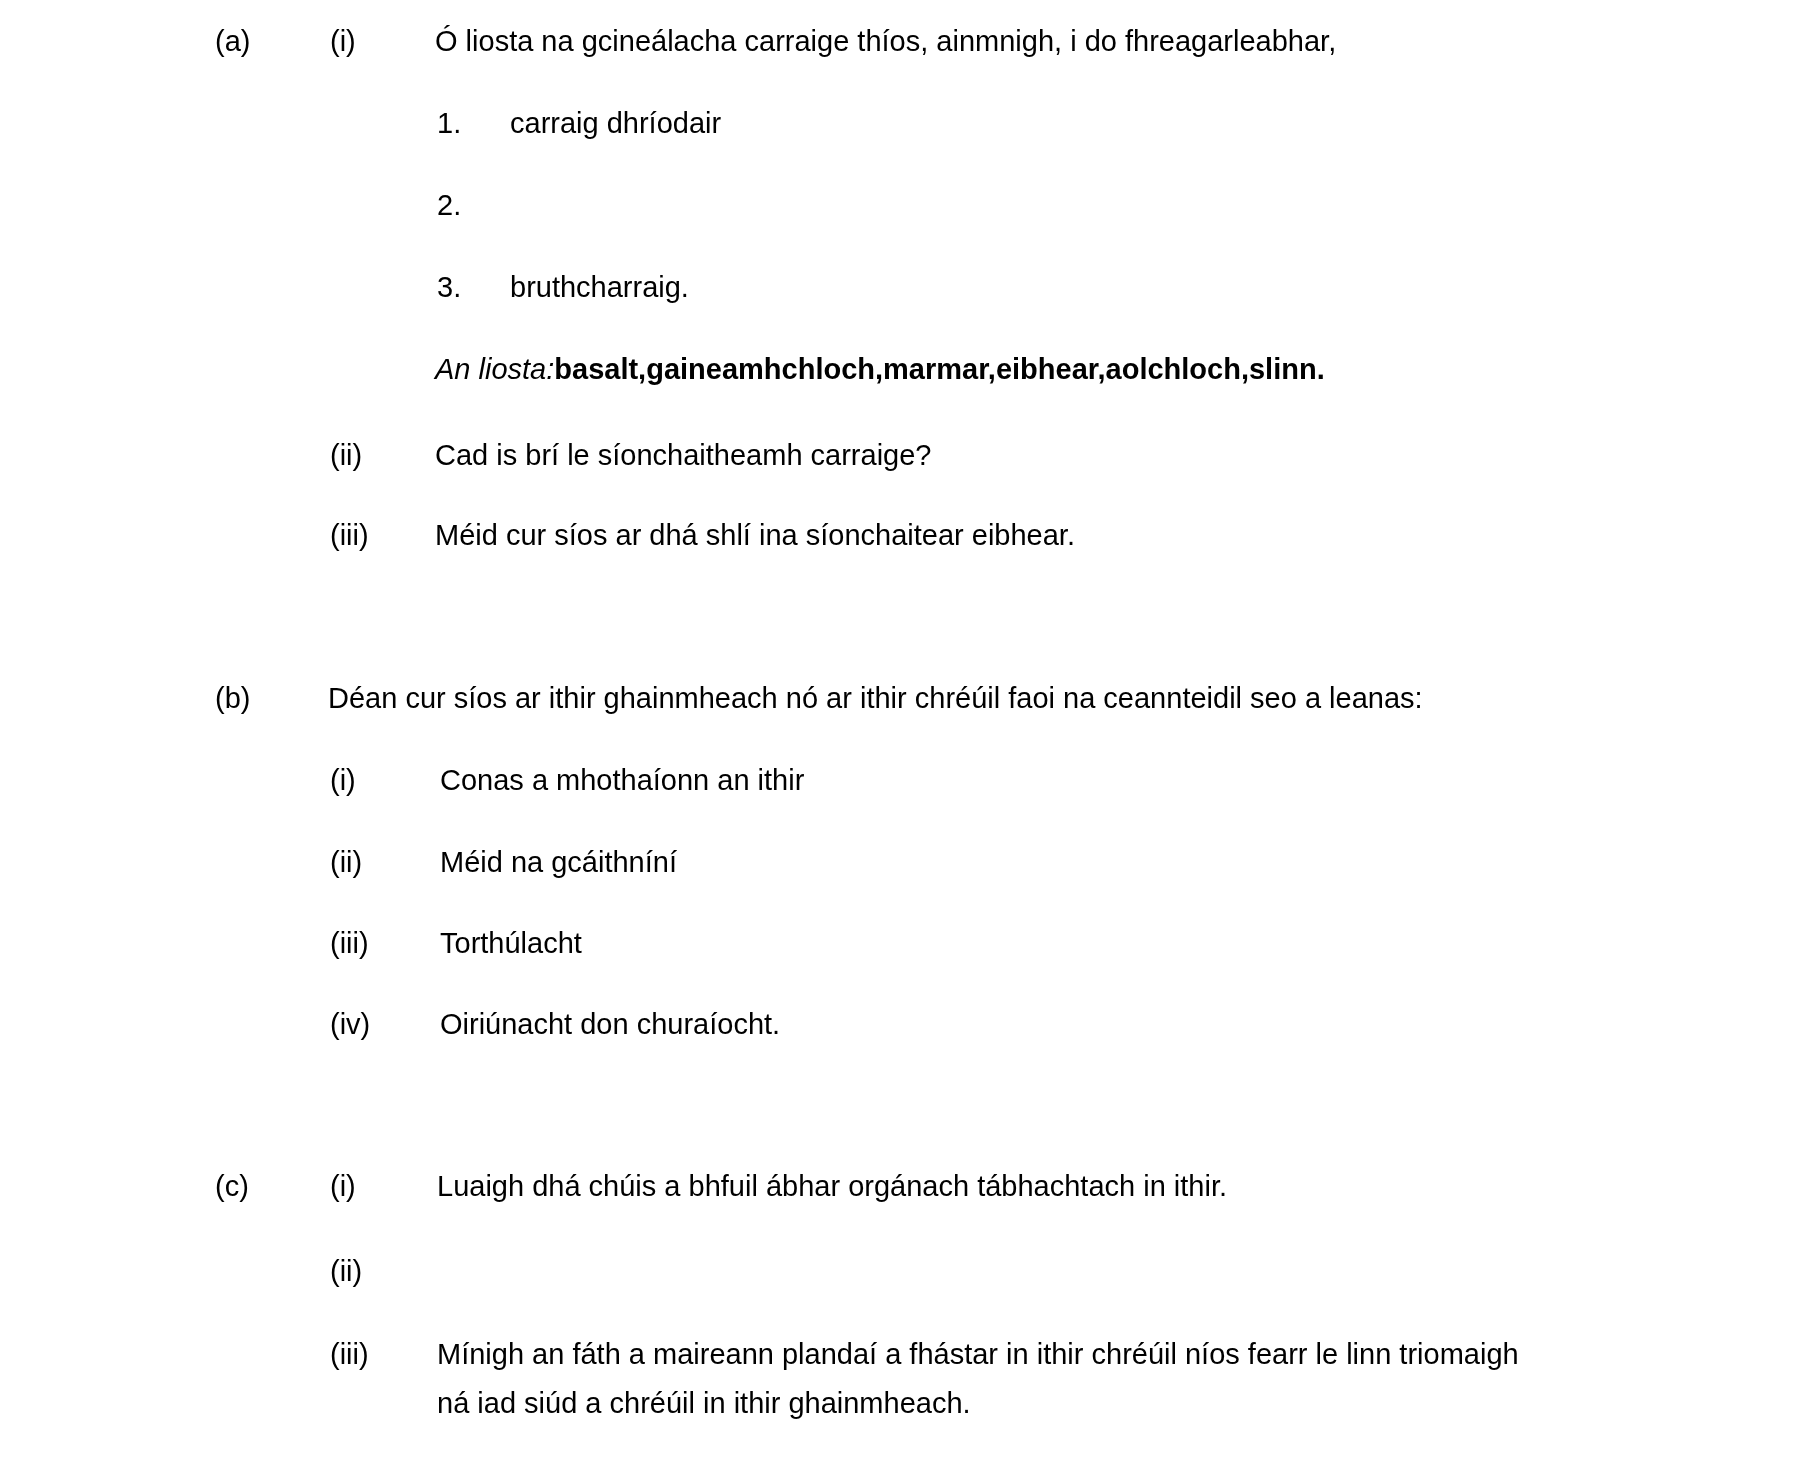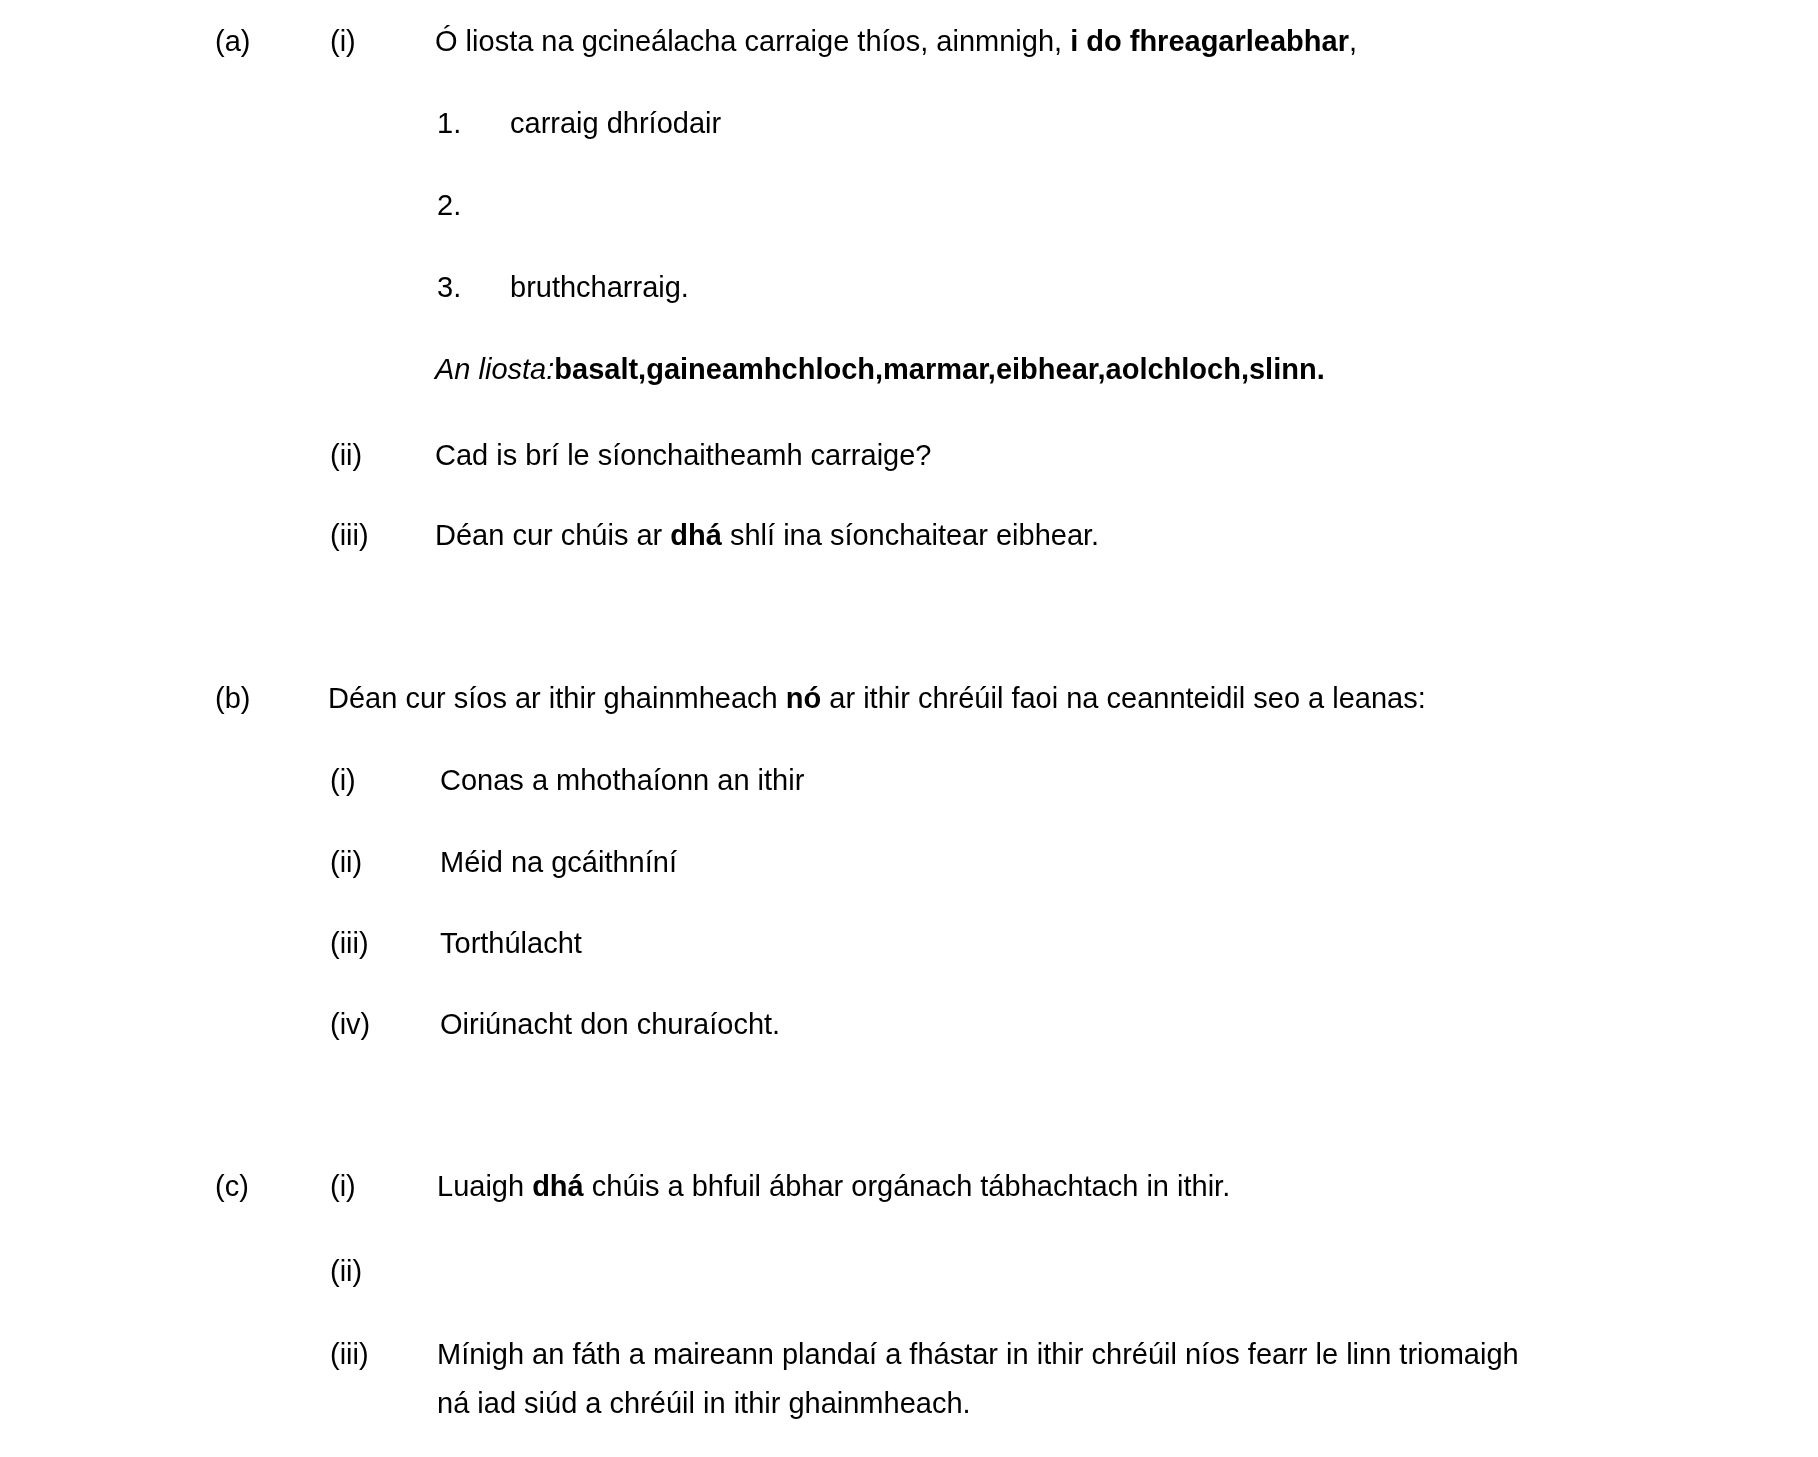--- a/index.html
+++ b/index.html
@@ -29,21 +29,21 @@
     white-space: nowrap;
     top: 0;
   }
   
   .c-part  { left: 215px; }   
   .c-sub   { left: 330px; }   
   .c-text  { left: 435px; }   
   .c-btext { left: 328px; }   
   .c-num   { left: 437px; }   
   .c-ntext { left: 510px; text-align: center; }   
-  .bold { font-weight: 700; margin-top: 30px; }
+  .bold { font-weight: 400; margin-top: 30px; }
   
   .liosta-line {
     position: absolute;
     left: 435px;
     top: 352px;
     width: 1130px;
     display: flex;
     font-weight: 700;
     white-space: nowrap;
   }
@@ -85,21 +85,21 @@
     <span>slinn.</span>
   </div>
 
   <div class="row" style="top:438px">
     <span class="c-sub">(ii)</span>
     <span class="c-text">Cad is brí le síonchaitheamh carraige?</span>
   </div>
 
   <div class="row" style="top:518px">
     <span class="c-sub">(iii)</span>
-    <span class="c-text"><span>Déan cur chúis ar </span><span class="bold">dhá</span><span> shlí ina síonchaitear eibhear.</span></span>
+    <span class="c-text"><span>Méid cur síos ar </span><span class="bold">dhá</span><span> shlí ina síonchaitear eibhear.</span></span>
   </div>
 
   <div class="row" style="top:681px">
     <span class="c-part">(b)</span>
     <span class="c-btext"><span>Déan cur síos ar ithir ghainmheach </span><span class="bold">nó</span><span> ar ithir chréúil faoi na ceannteidil seo a leanas:</span></span>
   </div>
 
   <div class="row" style="top:763px">
     <span class="c-sub">(i)</span>
     <span class="c-text" style="left:440px">Conas a mhothaíonn an ithir</span>

